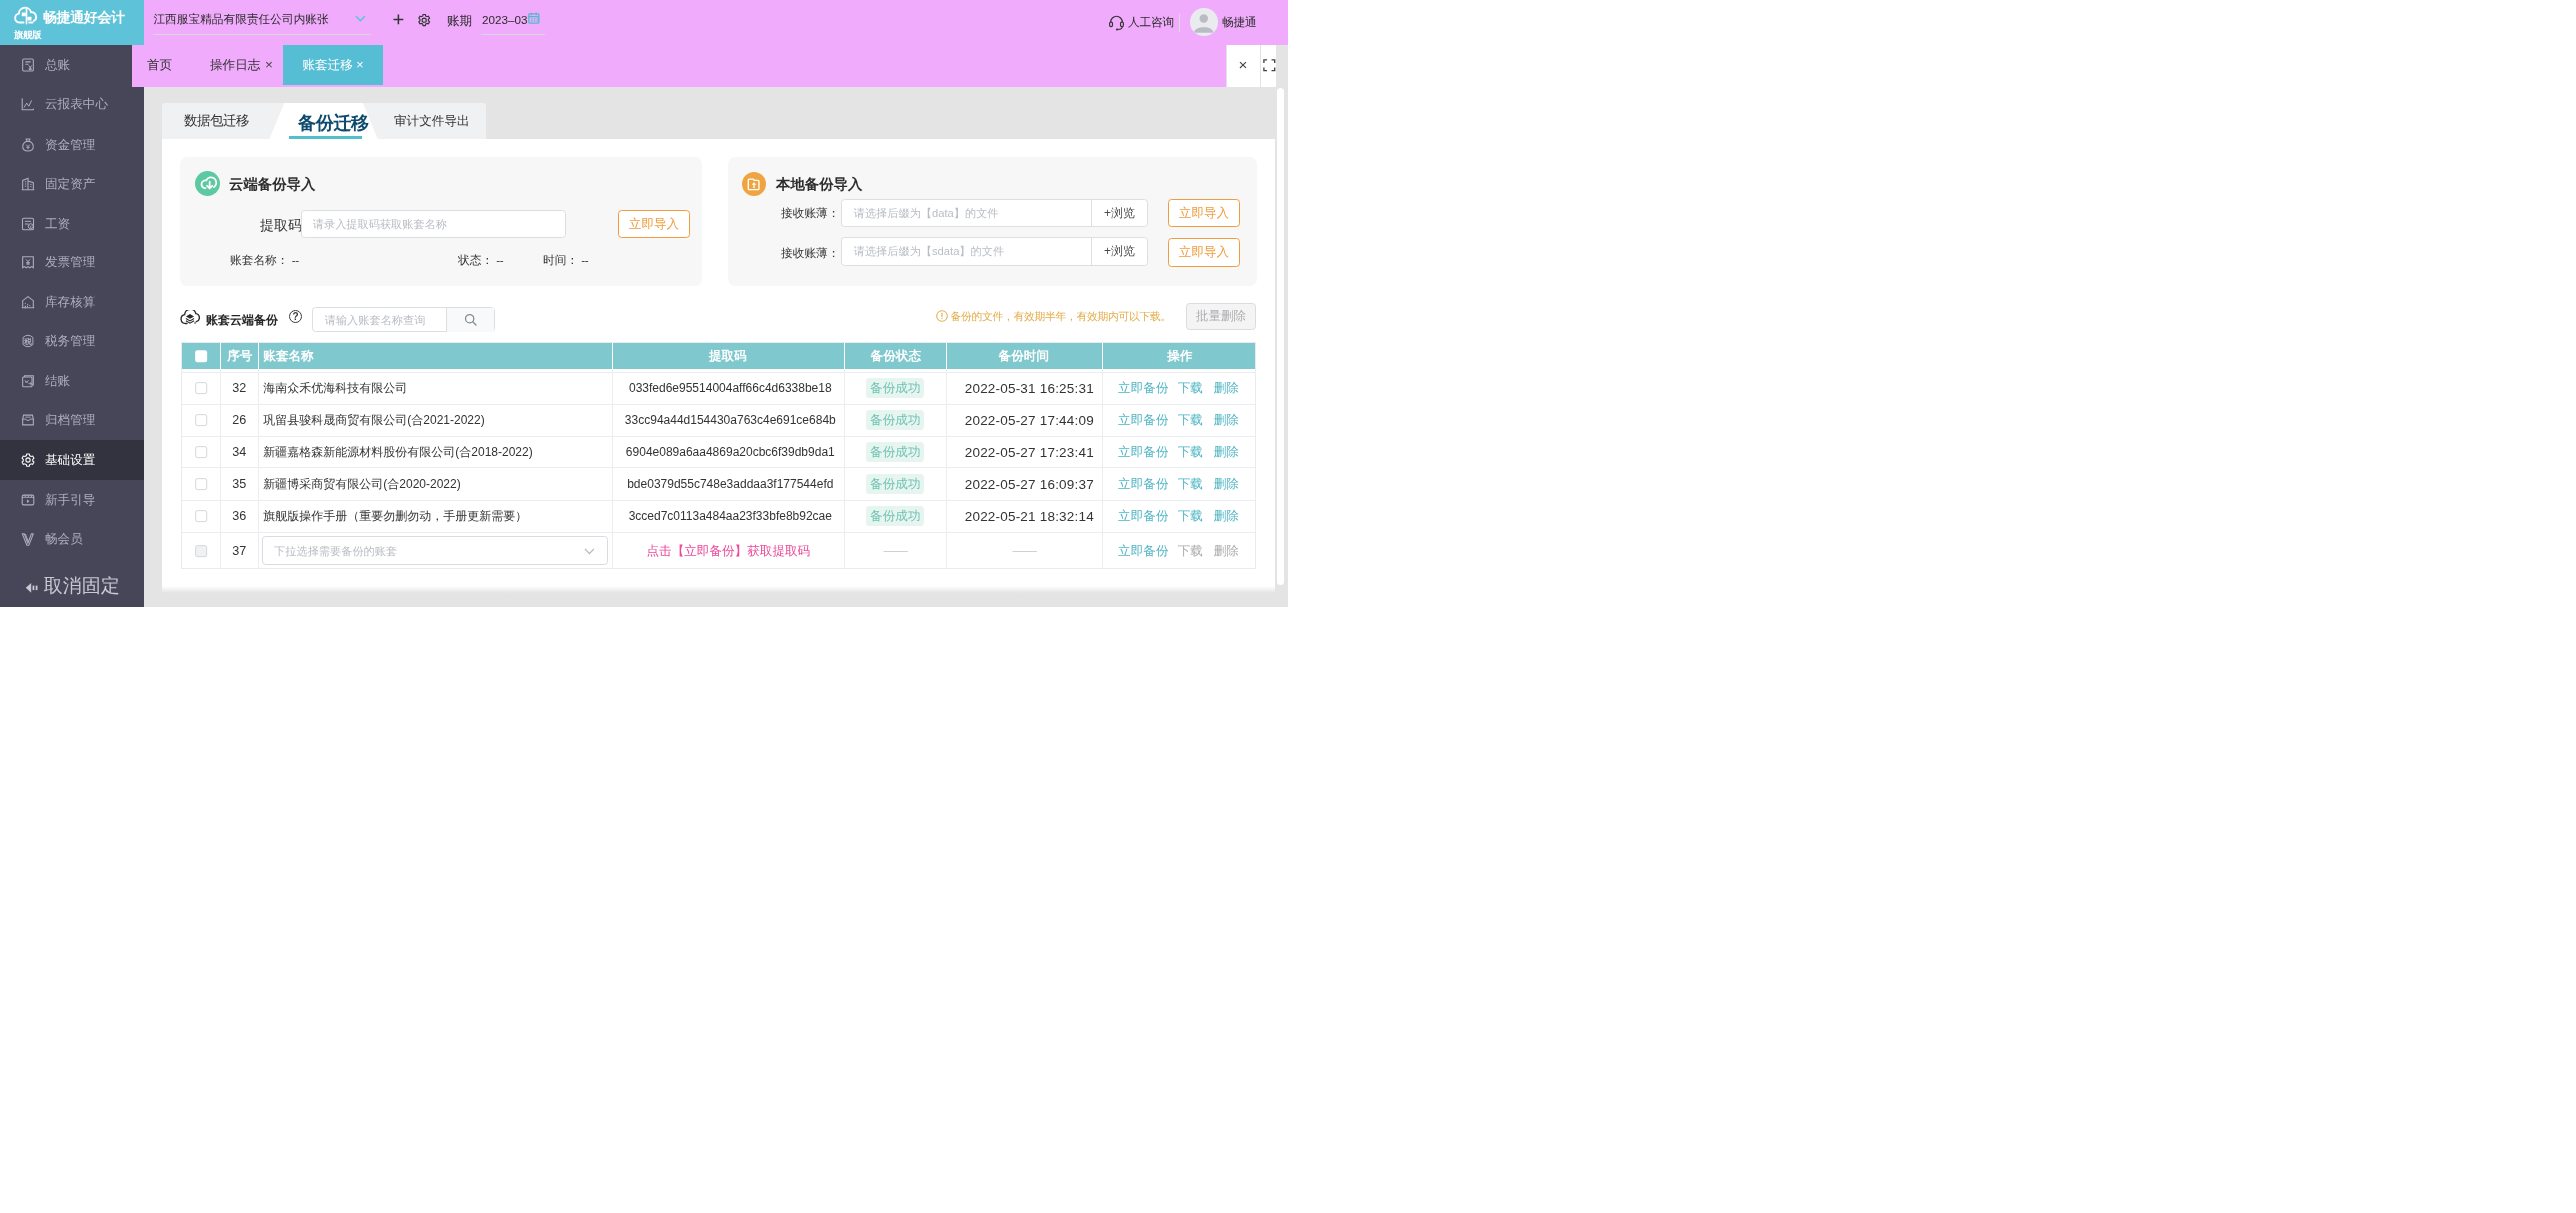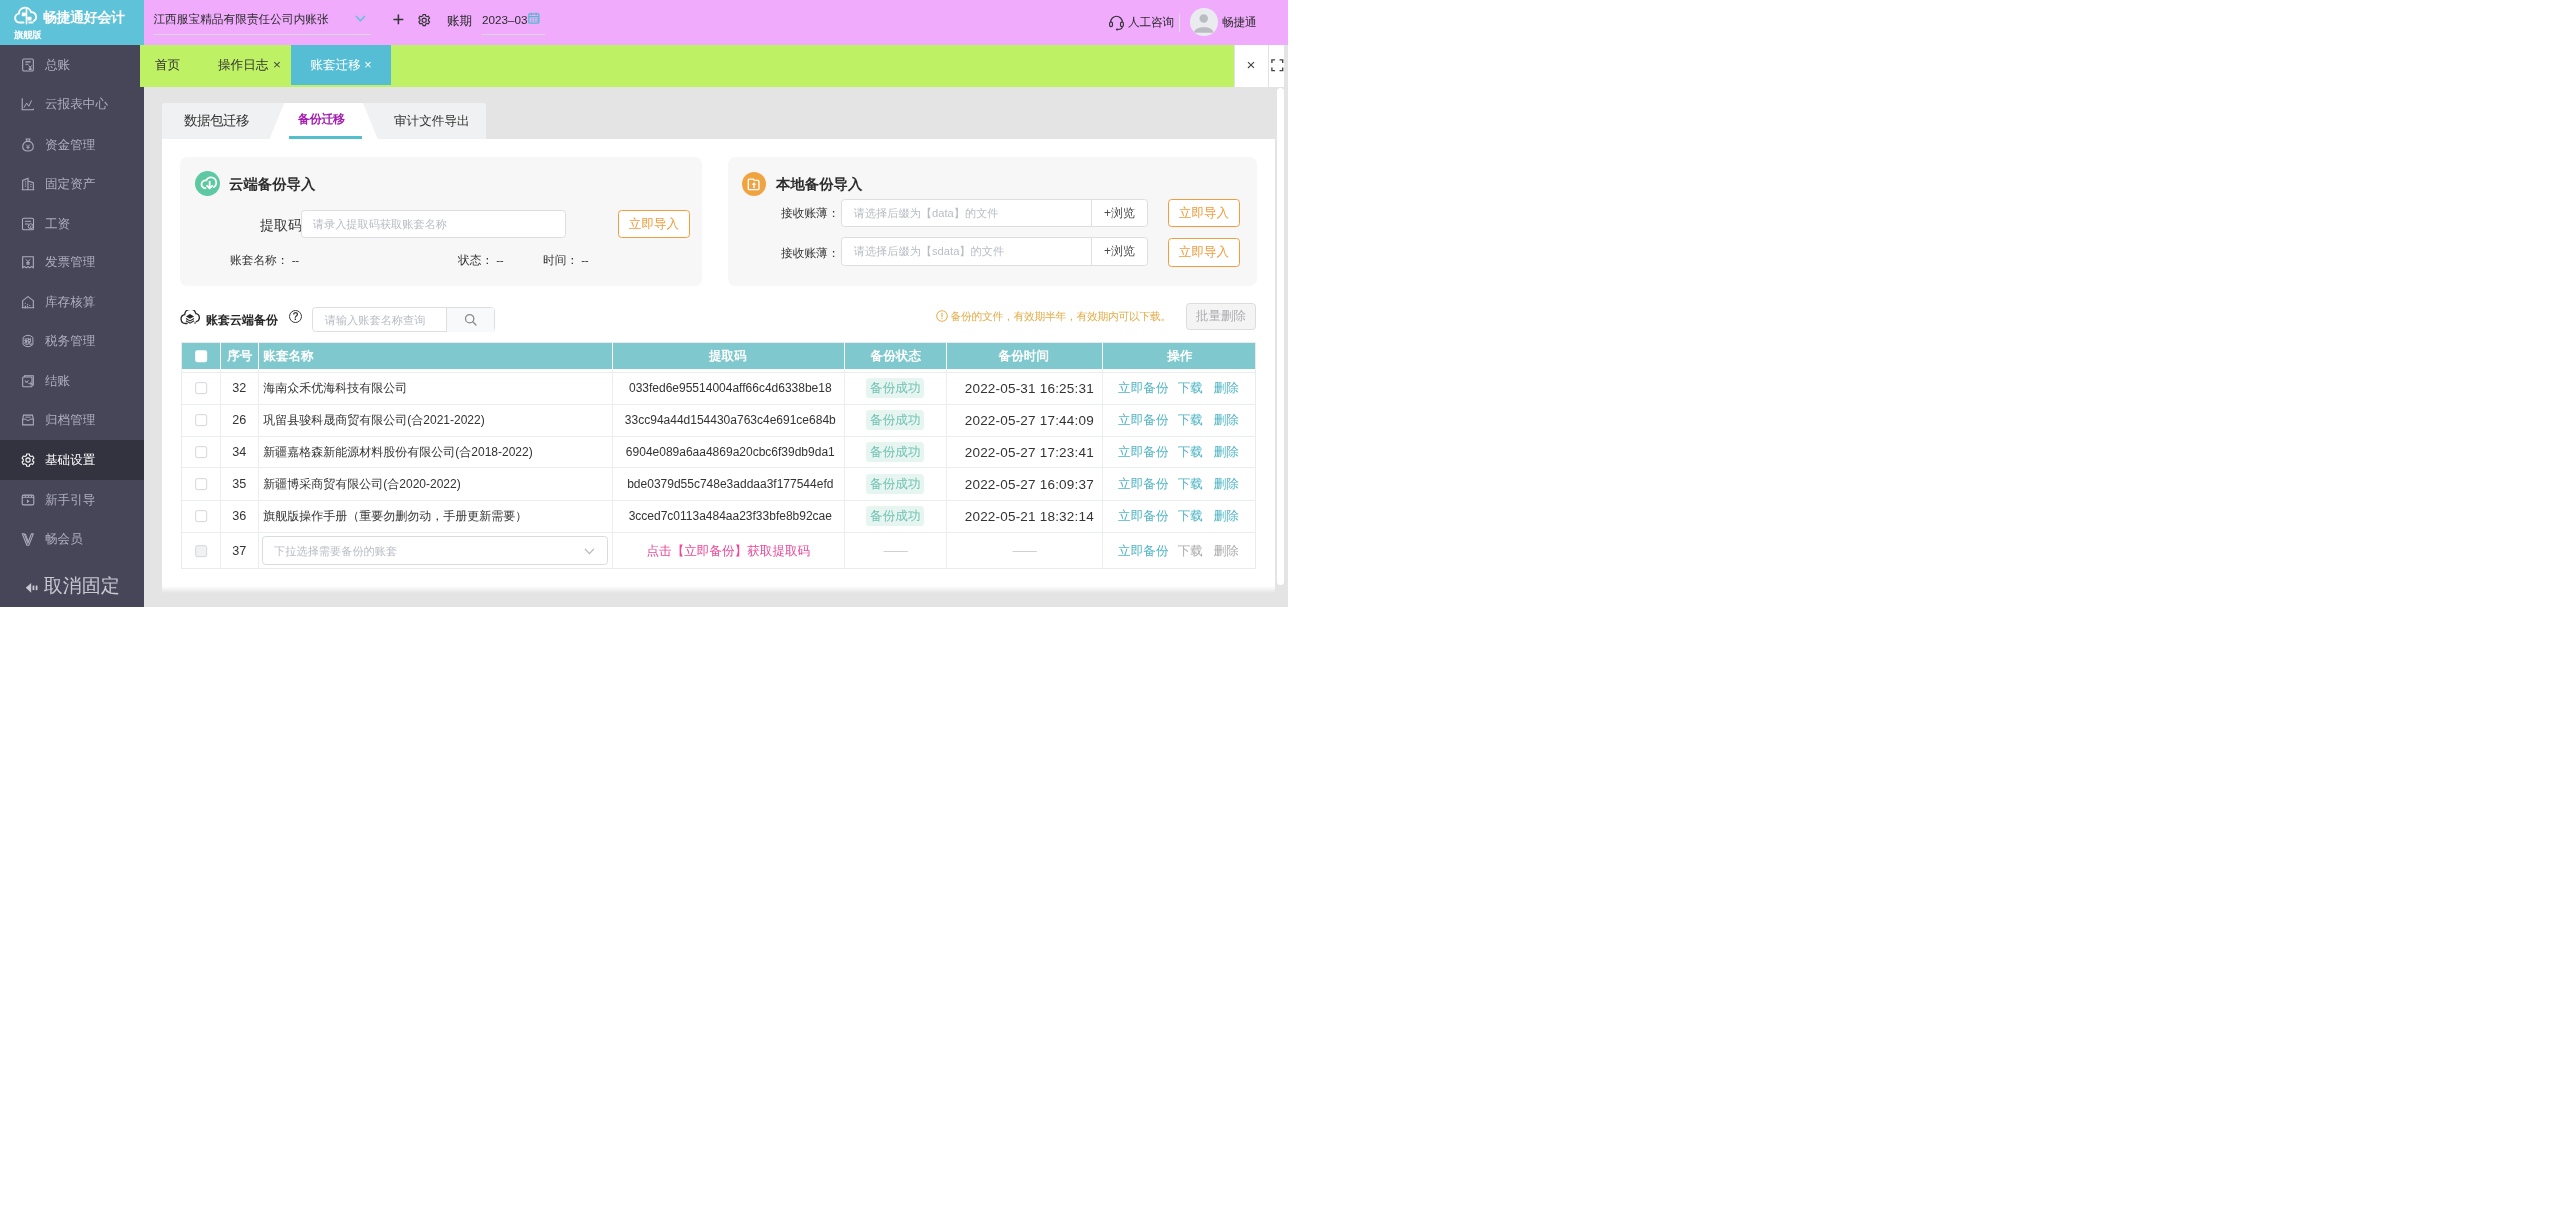--- a/index.html
+++ b/index.html
@@ -8,21 +8,21 @@
 .abs{position:absolute;}
 
 #side{position:absolute;left:0;top:0;width:144px;height:607px;background:#474659;}
 #logo{position:absolute;left:0;top:0;width:144px;height:45px;background:#5EC3D9;}
 .mitem{position:absolute;left:0;width:144px;height:40px;color:#ACAEBD;font-size:12.6px;}
 .mitem .txt{position:absolute;left:45px;top:50%;transform:translateY(-50%);}
 .mitem svg{position:absolute;left:20px;top:50%;transform:translateY(-50%);}
 .mitem.sel{background:#33323F;color:#fff;}
 
 #topbar{position:absolute;left:144px;top:0;width:1144px;height:45px;background:#f0abfc;}
-#tabrow{position:absolute;left:140px;top:45px;width:1144px;height:42px;background:#bef264;}
+#tabrow{position:absolute;left:132px;top:45px;width:1144px;height:42px;background:#f0abfc;}
 .ttab{position:absolute;top:0;height:40px;line-height:40px;font-size:12.6px;color:#333;}
 
 .input{background:#fff;border:0.9px solid #DCDFE2;border-radius:3.6px;position:absolute;}
 .ph{color:#B9BDC4;position:absolute;top:50%;transform:translateY(-50%);white-space:nowrap;font-size:11.2px;}
 .obtn{position:absolute;border:0.9px solid #F09C3F;border-radius:3.6px;color:#F09C3F;font-size:12.6px;text-align:center;background:#fff;}
 .panel{position:absolute;background:#F7F7F8;border-radius:7.2px;}
 .ptitle{position:absolute;font-size:14.4px;font-weight:bold;color:#2d2d2d;}
 .lbl{position:absolute;font-size:14px;color:#333;white-space:nowrap;}
 
 #tbl{position:absolute;left:19.3px;top:203px;width:1075px;height:227px;border:0.9px solid #E9ECEE;background:#fff;}
@@ -204,21 +204,21 @@
 <div class="abs" style="left:151px;top:0;width:100px;height:40px;background:#56BED4;color:#fff;font-size:12.6px;text-align:center;line-height:40px">账套迁移 ×</div>
 <div class="abs" style="left:1094px;top:0;width:50px;height:42px;background:#fff;border-left:0.9px solid #E2E2E2"></div>
 <div class="abs" style="left:1094px;top:0;width:35px;height:42px;text-align:center;line-height:40px;font-size:15.3px;color:#444;border-right:0.9px solid #E2E2E2">×</div>
 <svg class="abs" style="left:1131px;top:14.4px" width="12.6" height="12.6" viewBox="0 0 14 14" fill="none" stroke="#444" stroke-width="1.5">
         <path d="M1 4.5 V1 h3.5 M9.5 1 H13 v3.5 M13 9.5 V13 H9.5 M4.5 13 H1 V9.5"></path>
       </svg>
 </div>
 <div class="abs" style="left:162px;top:103px;width:324px;height:37px;background:#F0F1F2;border-radius:2.7px 2.7px 0 0"></div>
 <div class="abs" style="left:269px;top:103px;width:109px;height:37px;background:#fff;clip-path:polygon(15.3px 0,94px 0,109px 100%,0% 100%)"></div>
 <div class="abs" style="left:184px;top:112px;font-size:13.5px;color:#333;letter-spacing:-0.5px">数据包迁移</div>
-<div class="abs" style="left:298px;top:111px;font-size:12px;color:#a21caf;font-weight:bold;letter-spacing:-0.3px">备份迁移</div>
+<div class="abs" style="left:298px;top:111px;font-size:18px;color:#0c4a6e;font-weight:bold;letter-spacing:-0.3px">备份迁移</div>
 <div class="abs" style="left:394px;top:113px;font-size:12.6px;color:#333;letter-spacing:0px">审计文件导出</div>
 <div class="abs" style="left:289px;top:136px;width:73px;height:2.9px;background:#52C0CC"></div>
 <div class="abs" style="left:1277px;top:88px;width:7.2px;height:497px;background:#fff;border-radius:3.6px"></div>
 <div class="abs" style="left:162px;top:586px;width:1113px;height:7.2px;background:linear-gradient(#ffffff,#e4e4e4)"></div>
 <div id="card" class="abs" style="left:162px;top:139px;width:1113px;height:447px;background:#fff">
   <div class="panel" style="left:18px;top:18px;width:522px;height:129px"></div>
   <div class="panel" style="left:566px;top:17.5px;width:529px;height:129px"></div>
 
   <div class="abs" style="left:33px;top:32px;width:25px;height:25px;border-radius:50%;background:#5CC9A2">
     <svg width="25" height="25" viewBox="0 0 28 28">

